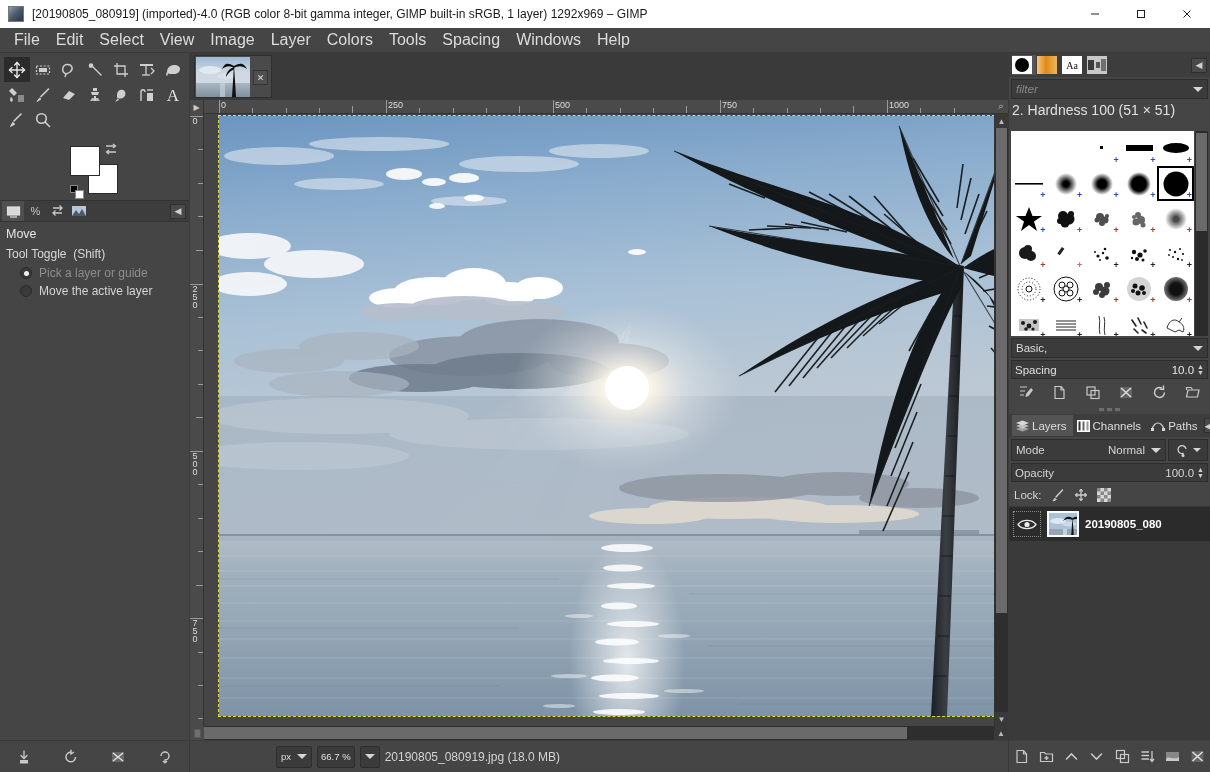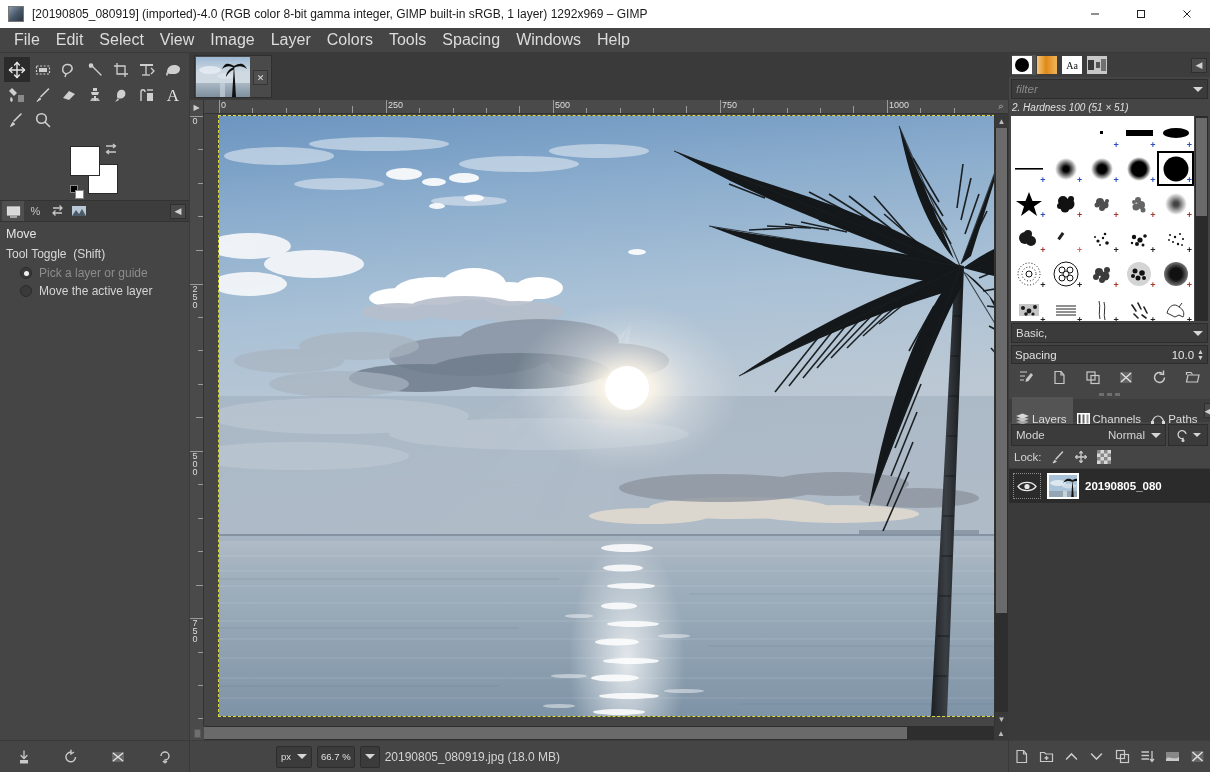--- a/index.html
+++ b/index.html
@@ -158,21 +158,21 @@
                 border-left: 1px solid #3a3a3a; flex: none; }
   .rd-tabs { height: 24px; background: #3d3d3d; display: flex; align-items: center; padding-left: 3px; gap: 1px; }
   .rd-tab { width: 24px; height: 20px; display:flex; align-items:center; justify-content:flex-start; }
   .rd-tab.sel { background: #545454; }
   .rd-menu { margin-left: auto; margin-right: 3px; width: 16px; height: 15px; background: #4a4a4a;
              border: 1px solid #2f2f2f; display:flex; align-items:center; justify-content:center;
              color:#d0d0d0; font-size: 9px; }
   .filter-row { height: 20px; background: #3b3b3b; border: 1px solid #2d2d2d; margin: 2px 2px 0 2px;
                 display: flex; align-items: center; padding: 0 4px; }
   .filter-row .ph { font-style: italic; color: #8a8a8a; font-size: 11.5px; flex: 1; }
-  .brush-name { font-size: 10px; font-style: italic; color: #e0e0e0; padding: 3px 4px 3px 3px; }
+  .brush-name { font-size: 14px; color: #e0e0e0; padding: 3px 4px 13px 3px; }
   .brush-area { display: flex; height: 205px; margin: 0 2px; }
   .brush-grid { flex: 1; background: #ffffff; display: grid; grid-template-columns: repeat(5, 1fr);
                 grid-auto-rows: 35px; overflow: hidden; }
   .brush-cell { position: relative; display: flex; align-items: center; justify-content: center; }
   .brush-cell.sel { outline: 2px solid #000; outline-offset: -2px; }
   .brush-cell .plus { position: absolute; right: 2px; bottom: 1px; font-size: 9px; line-height: 9px; font-weight: bold; }
   .bscroll { width: 13px; background: #2b2b2b; position: relative; margin-left: 1px; }
   .bscroll .thumb { position: absolute; left: 1px; right: 1px; top: 2px; height: 48%; background: #6a6a6a; }
   .basic-combo { height: 20px; background: #3b3b3b; border: 1px solid #2d2d2d; margin: 2px;
                  display: flex; align-items: center; padding: 0 4px; }
@@ -181,21 +181,21 @@
                  display: flex; align-items: center; padding: 0 3px; position: relative; }
   .spacing-row .lb { font-size: 11.5px; color: #e0e0e0; flex: 1; }
   .spacing-row .val { font-size: 11.5px; color: #e6e6e6; }
   .spin { display: flex; flex-direction: column; margin-left: 3px; color: #cfcfcf; font-size: 7px; line-height: 6px; }
   .brush-btn-row { height: 26px; display: flex; align-items: center; justify-content: space-around; }
   .bb { width: 22px; height: 20px; display:flex; align-items:center; justify-content:center; color:#c9c9c9; }
   .grip { height: 9px; display:flex; align-items:center; justify-content:center; gap: 3px; }
   .grip span { width: 5px; height: 3px; background: #6e6e6e; }
 
   .layer-tabs { height: 23px; background: #3d3d3d; display: flex; align-items: center; padding-left: 3px; }
-  .ltab { height: 28px; display: flex; align-items: flex-end; gap: 3px; padding: 0 6px 0 4px; font-size: 11.5px; color: #ddd;}
+  .ltab { height: 21px; display: flex; align-items: center; gap: 3px; padding: 0 6px 0 4px; font-size: 11.5px; color: #ddd;}
   .ltab.sel { background: #545454; }
   .ltab-menu { margin-left: auto; margin-right: 3px; width: 16px; height: 15px; background: #4a4a4a;
                border: 1px solid #2f2f2f; display:flex; align-items:center; justify-content:center;
                color:#d0d0d0; font-size: 9px; }
   .mode-row { display: flex; align-items: center; height: 22px; margin: 2px 2px 0 2px; gap: 2px; }
   .mode-combo { flex: 1; height: 22px; background: #3b3b3b; border: 1px solid #2d2d2d;
                 display: flex; align-items: center; padding: 0 4px; }
   .mode-combo .lb { font-size: 11.5px; flex: 1; }
   .mode-combo .v { font-size: 11.5px; margin-right: 6px; }
   .mode-extra { width: 40px; height: 22px; background: #3b3b3b; border: 1px solid #2d2d2d;
@@ -1283,20 +1283,28 @@
       </div>
       <div class="mode-extra">
         <svg width="14" height="13" viewBox="0 0 14 13" fill="none" stroke="#d0d0d0" stroke-width="1.3">
           <path d="M10 5 A4 4 0 1 0 7 9.5 L7 12"></path>
           <circle cx="7" cy="11.5" r="0.9" fill="#d0d0d0"></circle>
         </svg>
         <span class="caret sm"></span>
       </div>
     </div>
 
+    <div class="opacity-row">
+      <span class="lb">Opacity</span>
+      <span class="val">100.0</span>
+      <span class="sp in spin">
+          <span>▲</span>
+          <span>▼</span>
+        </span>
+    </div>
 
     <div class="lock-row">
       <span class="lb">Lock:</span>
       <span class="lock-ico">
         <svg width="14" height="14" viewBox="0 0 14 14" fill="none" stroke="#cccccc" stroke-width="1.5">
             <path d="M11.5 2 L5 9" stroke-linecap="round"></path>
             <path d="M4 10 L2 13 L5.5 11.5" fill="#cccccc" stroke-width="1"></path>
           </svg>
       </span>
       <span class="lock-ico">

